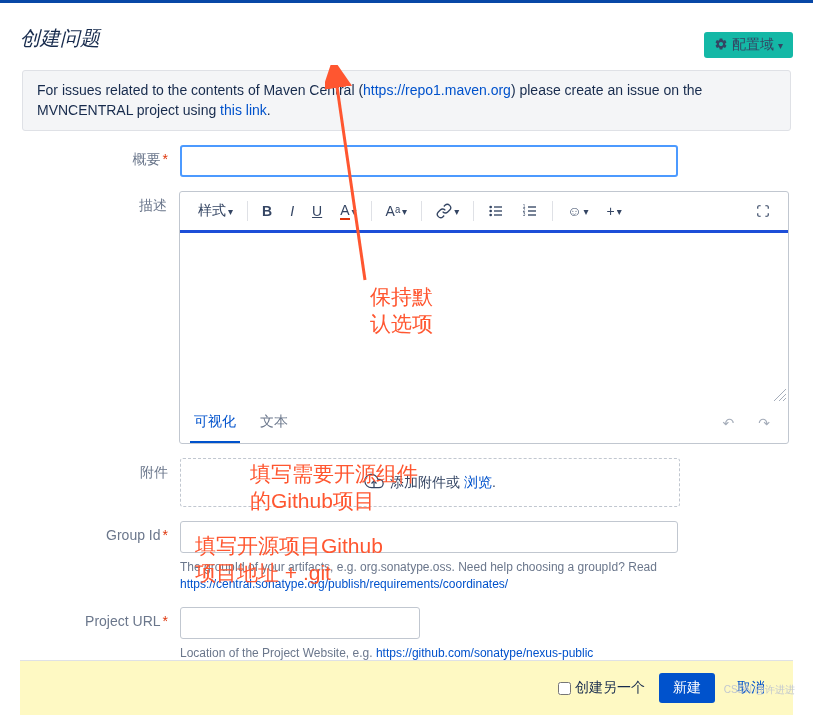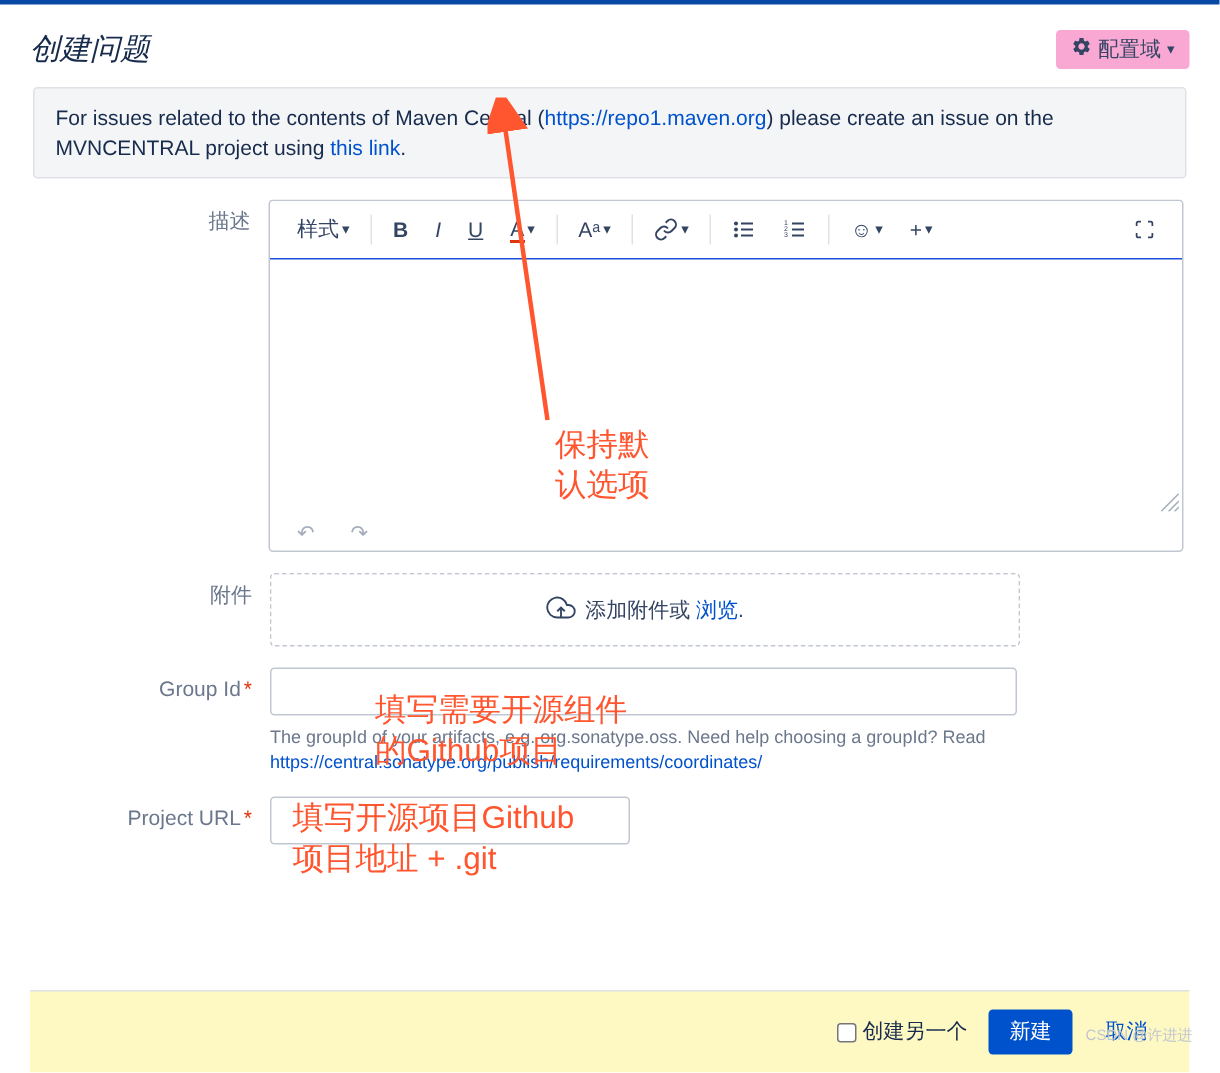--- a/index.html
+++ b/index.html
@@ -1,32 +1,32 @@
 <!DOCTYPE html>
 <html><head>
   <meta charset="utf-8">
   <style>
     * { box-sizing: border-box; margin: 0; padding: 0; }
     body { font-family: -apple-system, BlinkMacSystemFont, "Segoe UI", sans-serif; font-size: 14px; color: #172b4d; background: #fff; width: 813px; height: 715px; overflow: hidden; border-top: 3px solid #0747a6; }
     .modal { padding: 16px 20px 0 20px; height: 100%; display: flex; flex-direction: column; }
     .header { display: flex; justify-content: space-between; align-items: center; margin-bottom: 12px; }
     .header h2 { font-size: 20px; font-weight: 500; color: #172b4d; font-style: italic; }
-    .config-btn { background: #f9a8d4; border: none; border-radius: 3px; padding: 4px 10px; font-size: 14px; cursor: pointer; display: inline-flex; align-items: center; gap: 4px; color: #344563; }
+    .config-btn { background: #14b8a6; border: none; border-radius: 3px; padding: 4px 10px; font-size: 14px; cursor: pointer; display: inline-flex; align-items: center; gap: 4px; color: #344563; margin-top: 13px; }
     .info-box { background: #f4f5f7; border: 1px solid #dfe1e6; border-radius: 3px; padding: 10px 14px; margin: 0 2px 14px 2px; font-size: 14px; color: #172b4d; line-height: 1.4; }
     .info-box a { color: #0052cc; text-decoration: none; }
     .scroll-area { flex: 1; overflow-y: auto; padding-right: 4px; }
     .form-row { display: flex; margin-bottom: 14px; }
     .form-label { width: 160px; text-align: right; padding-right: 12px; padding-top: 6px; font-size: 14px; color: #6b778c; }
     .form-label .req { color: #de350b; margin-left: 2px; }
     .form-field { flex: 1; max-width: 620px; }
     .text-input { width: 498px; height: 32px; border: 2px solid #4c9aff; border-radius: 3px; padding: 4px 8px; font-size: 14px; outline: none; }
     .text-input-plain { width: 498px; height: 32px; border: 1px solid #c1c7d0; border-radius: 3px; padding: 4px 8px; font-size: 14px; outline: none; }
     .text-input-short { width: 240px; }
     .editor-box { border: 1px solid #c1c7d0; border-radius: 3px; width: 610px; }
-    .toolbar { display: flex; align-items: center; padding: 6px 10px; gap: 2px; border-bottom: 1px solid #1d4ed8; }
+    .toolbar { display: flex; align-items: center; padding: 6px 10px; gap: 2px; border-bottom: 3px solid #1d4ed8; }
     .tb-btn { background: none; border: none; padding: 4px 8px; cursor: pointer; font-size: 14px; color: #344563; border-radius: 3px; display: inline-flex; align-items: center; gap: 2px; }
     .tb-sep { width: 1px; height: 20px; background: #dfe1e6; margin: 0 4px; }
     .editor-area { min-height: 170px; padding: 8px; position: relative; resize: vertical; }
     .resize-handle { position: absolute; bottom: 2px; right: 2px; width: 12px; height: 12px; }
     .editor-tabs { display: flex; align-items: center; padding: 0 10px; justify-content: space-between; }
     .tabs-left { display: flex; gap: 16px; }
     .etab { padding: 10px 4px; font-size: 14px; color: #6b778c; cursor: pointer; border-bottom: 2px solid transparent; }
     .etab.active { color: #0052cc; border-bottom-color: #0052cc; }
     .tabs-right { display: flex; gap: 8px; color: #a5adba; }
     .attach-box { border: 1px dashed #c1c7d0; border-radius: 3px; padding: 12px; text-align: center; font-size: 14px; color: #344563; display: flex; align-items: center; justify-content: center; gap: 6px; width: 500px; }
@@ -61,20 +61,26 @@
       <span class="chevron">▾</span>
     </button>
   </div>
 
   <div class="info-box">
     <span>For issues related to the contents of Maven Central (</span><a href="#">https://repo1.maven.org</a><span>) please create an issue on the MVNCENTRAL project using </span><a href="#">this link</a><span>.</span>
   </div>
 
   <div class="scroll-area">
 
+    <div class="form-row">
+      <div class="form-label"><span>概要</span><span class="req">*</span></div>
+      <div class="form-field">
+        <input type="text" class="text-input" style="">
+      </div>
+    </div>
 
     <div class="form-row">
       <div class="form-label"><span>描述</span></div>
       <div class="form-field">
         <div class="editor-box">
           <div class="toolbar">
             <button class="tb-btn">
                 <span>样式</span> 
                 <span class="chevron">▾</span>
               </button>
@@ -132,20 +138,24 @@
                   <path d="M8 3H5a2 2 0 0 0-2 2v3m18 0V5a2 2 0 0 0-2-2h-3m0 18h3a2 2 0 0 0 2-2v-3M3 16v3a2 2 0 0 0 2 2h3"></path>
                 </svg>
               </button>
           </div>
           <div class="editor-area">
             <svg class="resize-handle" width="12" height="12" viewBox="0 0 12 12">
                 <path d="M12 0 L0 12 M12 5 L5 12 M12 9 L9 12" stroke="#a5adba" stroke-width="1"></path>
               </svg>
           </div>
           <div class="editor-tabs">
+            <div class="tabs-left">
+              <div class="etab active">可视化</div>
+              <div class="etab">文本</div>
+            </div>
             <div class="tabs-right">
               <button class="tb-btn" style="color:#a5adba">↶</button>
               <button class="tb-btn" style="color:#a5adba">↷</button>
             </div>
           </div>
         </div>
       </div>
     </div>
 
     <div class="form-row">
@@ -170,20 +180,23 @@
           <span>The groupId of your artifacts, e.g. org.sonatype.oss. Need help choosing a groupId? Read </span><br>
           <a href="#">https://central.sonatype.org/publish/requirements/coordinates/</a>
         </div>
       </div>
     </div>
 
     <div class="form-row">
       <div class="form-label"><span>Project URL</span><span class="req">*</span></div>
       <div class="form-field">
         <input type="text" class="text-input-plain text-input-short" style="">
+        <div class="help-text">
+          <span>Location of the Project Website, e.g. </span><a href="#">https://github.com/sonatype/nexus-public</a>
+        </div>
       </div>
     </div>
 
   </div>
 
   <div class="footer">
     <label>
       <input type="checkbox" style="">
       <span>创建另一个</span>
     </label>

